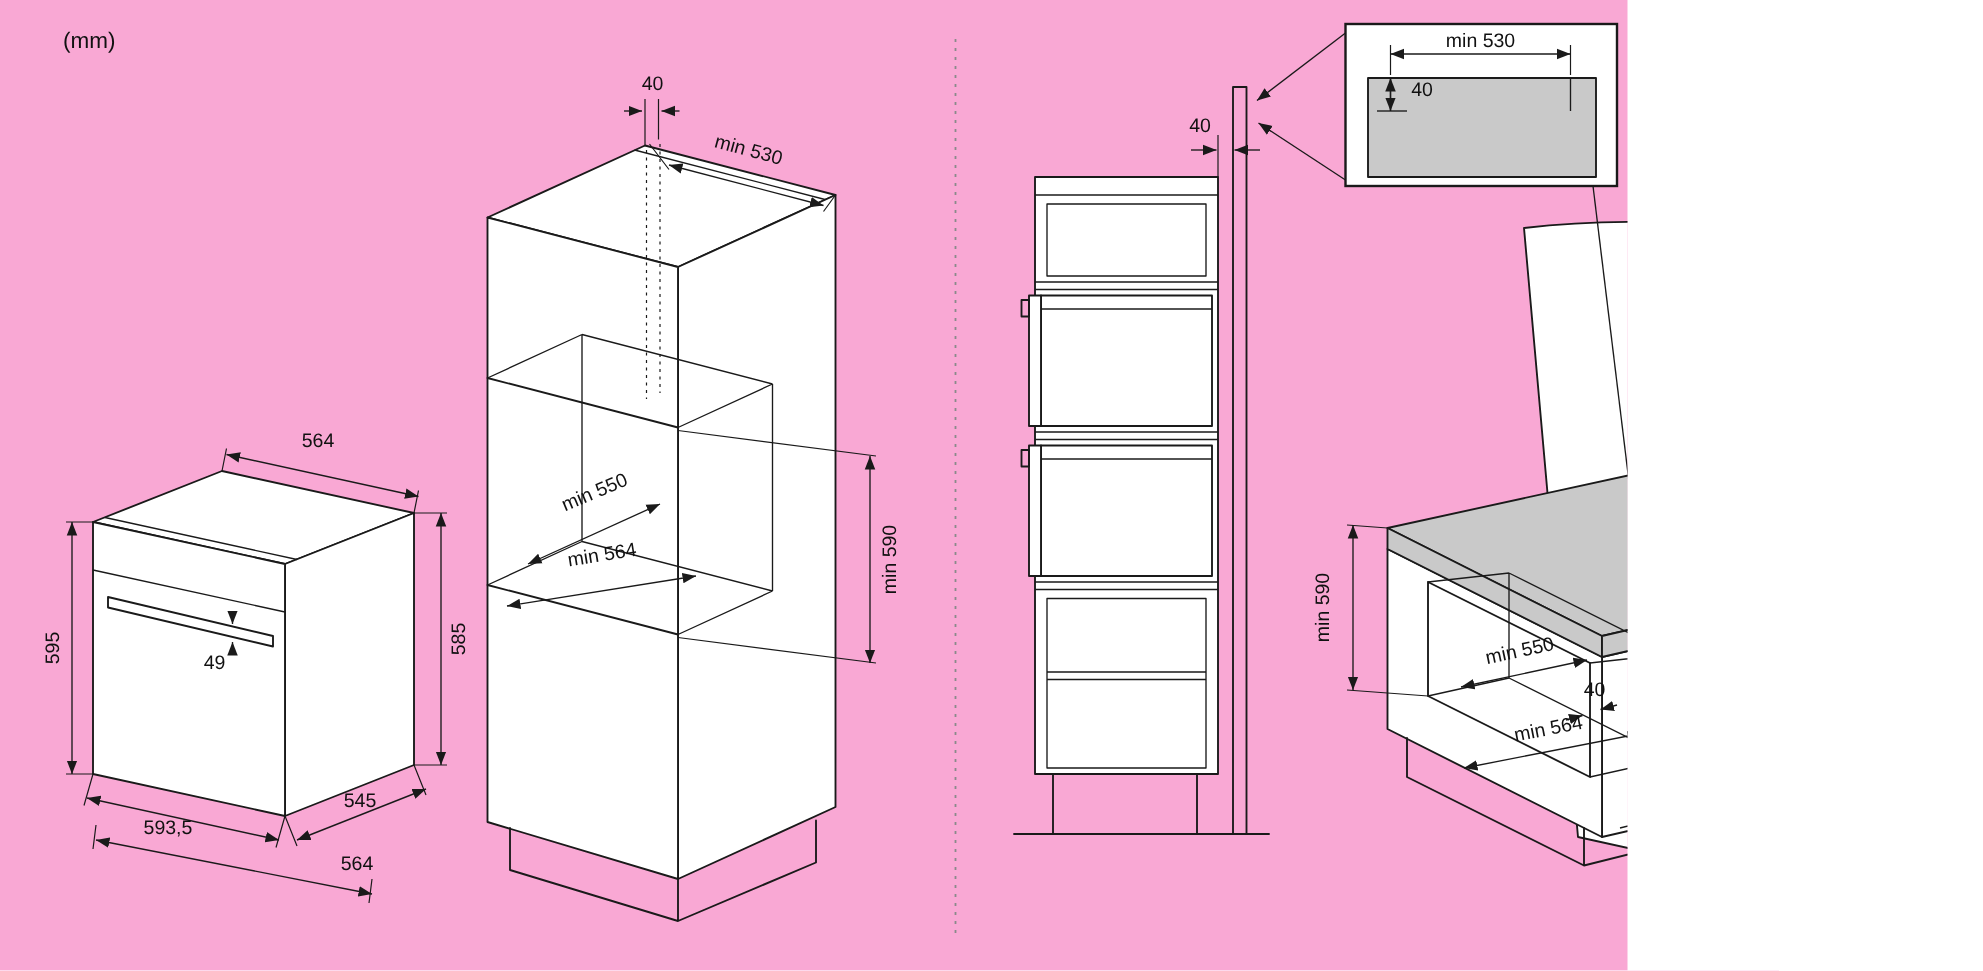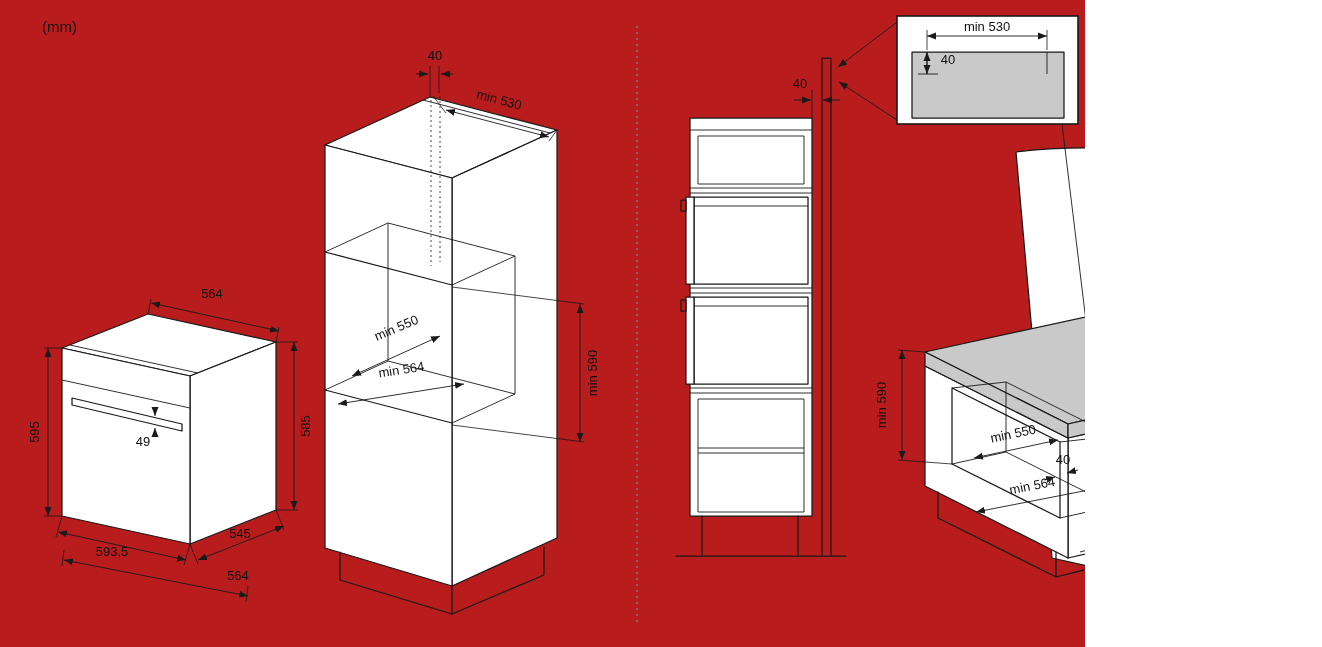--- a/index.html
+++ b/index.html
@@ -1,16 +1,16 @@
 <!DOCTYPE html>
 <html><head>
 <meta charset="utf-8">
 <style>
   html,body{margin:0;padding:0;background:#ffffff;}
-  .stage{position:relative;width:1085px;height:647px;background:#b91c1c;overflow:hidden;
+  .stage{position:relative;width:1085px;height:647px;background:#f9a8d4;overflow:hidden;
          font-family:"Liberation Sans","DejaVu Sans",sans-serif;}
   svg{display:block}
   .ln{fill:none;stroke:#1a1a1a;stroke-width:1.25;stroke-linejoin:round;stroke-linecap:round;}
   .thin{fill:none;stroke:#1a1a1a;stroke-width:0.9;stroke-linejoin:round;}
   .face{fill:#ffffff;stroke:#1a1a1a;stroke-width:1.25;stroke-linejoin:round;}
   .gray{fill:#c9c9c9;stroke:#1a1a1a;stroke-width:1.25;stroke-linejoin:round;}
   .dim{fill:none;stroke:#1a1a1a;stroke-width:0.9;}
   .ext{fill:none;stroke:#1a1a1a;stroke-width:0.8;}
   .dash{fill:none;stroke:#1a1a1a;stroke-width:0.9;stroke-dasharray:5 3;}
   .dot{fill:none;stroke:#1a1a1a;stroke-width:0.8;stroke-dasharray:2 3;}

